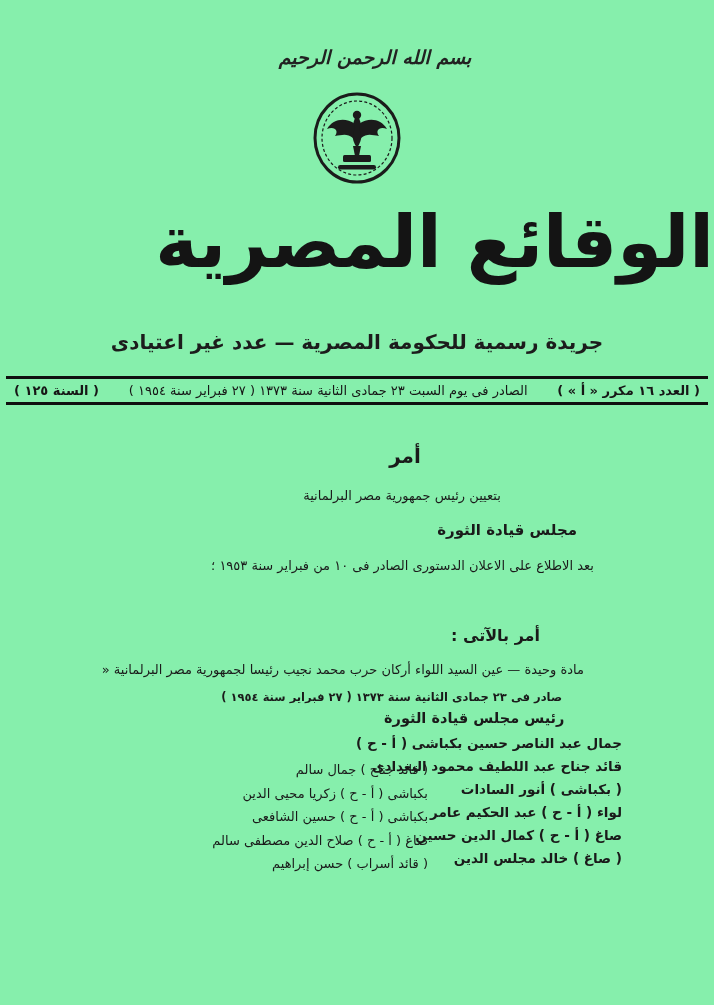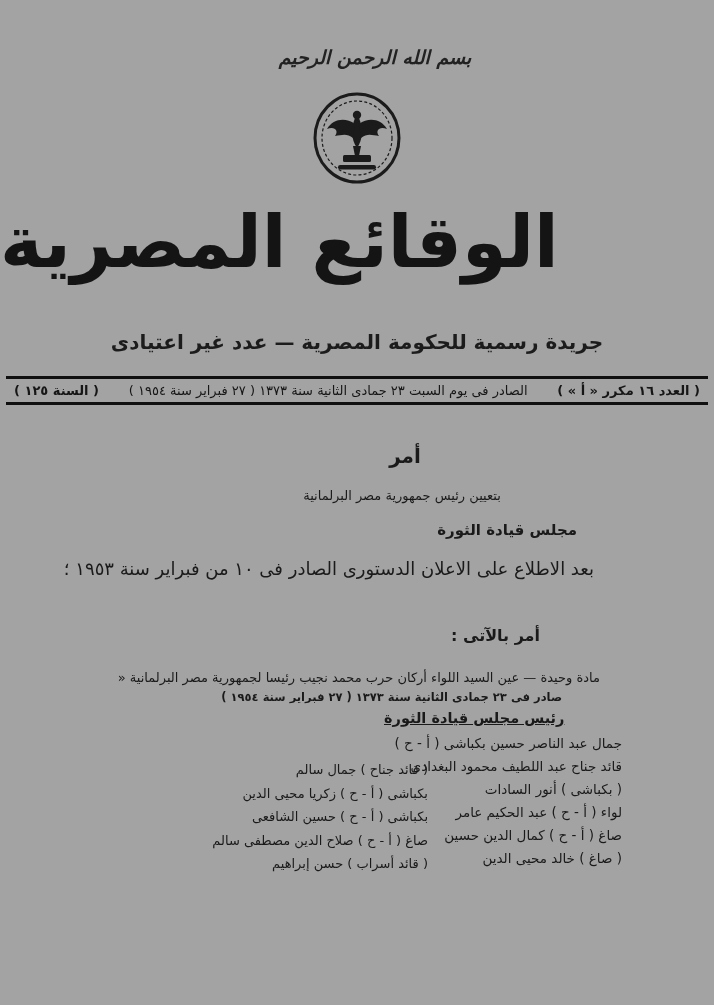--- a/index.html
+++ b/index.html
@@ -6,21 +6,21 @@
     margin: 0;
     padding: 0;
     background: #ffffff;
     font-family: "DejaVu Sans", "Liberation Sans", sans-serif;
   }
   .page {
     position: relative;
     width: 714px;
     height: 1005px;
     margin: 0 auto;
-    background: #a3a3a3;
+    background: #86efac;
     color: #1a1a1a;
     direction: rtl;
     overflow: hidden;
   }
   .bismillah {
     position: absolute;
     top: 46px;
     left: 0; right: 0;
     text-align: center;
     transform: translateX(18px);
@@ -34,21 +34,21 @@
     top: 88px;
     left: 50%;
     transform: translateX(-50%);
     width: 92px;
     height: 98px;
   }
   .gazette-title {
     position: absolute;
     top: 196px;
     left: 0; right: 0;
-    text-align: left;
+    text-align: right;
     font-size: 72px;
     font-weight: bold;
     line-height: 1.3;
     color: #141414;
     letter-spacing: -1px;
   }
   .gazette-subtitle {
     position: absolute;
     top: 330px;
     left: 0; right: 0;
@@ -90,51 +90,50 @@
     transform: translateX(45px);
     font-size: 13px;
   }
   .council-heading {
     position: absolute;
     top: 521px;
     right: 137px;
     font-size: 15px;
     font-weight: bold;
   }
-  .recital-1 { position: absolute; top: 558px; right: 120px; font-size: 18px; }
+  .recital-1 { position: absolute; top: 558px; right: 120px; font-size: 13px; }
   .recital-2 { position: absolute; top: 588px; right: 120px; font-size: 13px; }
   .order-intro {
     position: absolute;
     top: 626px;
     right: 174px;
     font-size: 16px;
     font-weight: bold;
   }
-  .article-line { position: absolute; top: 662px; right: 114px; font-size: 13px; margin-top: 8px; }
+  .article-line { position: absolute; top: 662px; right: 130px; font-size: 13px; }
   .issued-line  { position: absolute; top: 690px; right: 152px; font-size: 11.5px; font-weight: bold; }
 
   .sig-right {
     position: absolute;
     top: 710px;
     right: 92px;
     width: 280px;
     text-align: right;
   }
   .sig-right .sig-title {
     font-size: 14.5px;
     font-weight: bold;
     padding-left: 42px;
     text-align: left;
     margin-bottom: 6px;
     white-space: nowrap;
-    text-decoration: underline;
   }
   .sig-right .sig-name {
     font-size: 13.5px;
-    font-weight: normal;
+    font-weight: bold;
     line-height: 23px;
     white-space: nowrap;
   }
   .sig-left {
     position: absolute;
     top: 758px;
     right: 286px;
     width: 280px;
     direction: rtl;
   }
@@ -192,21 +191,21 @@
 
   <div class="issued-line">صادر فى ٢٣ جمادى الثانية سنة ١٣٧٣ ( ٢٧ فبراير سنة ١٩٥٤ )</div>
 
   <div class="sig-right">
     <div class="sig-title">رئيس مجلس قيادة الثورة</div>
     <div class="sig-name">جمال عبد الناصر حسين بكباشى ( أ - ح )</div>
     <div class="sig-name">قائد جناح عبد اللطيف محمود البغدادى</div>
     <div class="sig-name">( بكباشى ) أنور السادات</div>
     <div class="sig-name">لواء ( أ - ح ) عبد الحكيم عامر</div>
     <div class="sig-name">صاغ ( أ - ح ) كمال الدين حسين</div>
-    <div class="sig-name">( صاغ ) خالد محيى الدين</div>
+    <div class="sig-name">( صاغ ) خالد مجلس الدين</div>
   </div>
 
   <div class="sig-left">
     <div class="sig-name">( قائد جناح ) جمال سالم</div>
     <div class="sig-name">بكباشى ( أ - ح ) زكريا محيى الدين</div>
     <div class="sig-name">بكباشى ( أ - ح ) حسين الشافعى</div>
     <div class="sig-name">صاغ ( أ - ح ) صلاح الدين مصطفى سالم</div>
     <div class="sig-name">( قائد أسراب ) حسن إبراهيم</div>
   </div>
 

